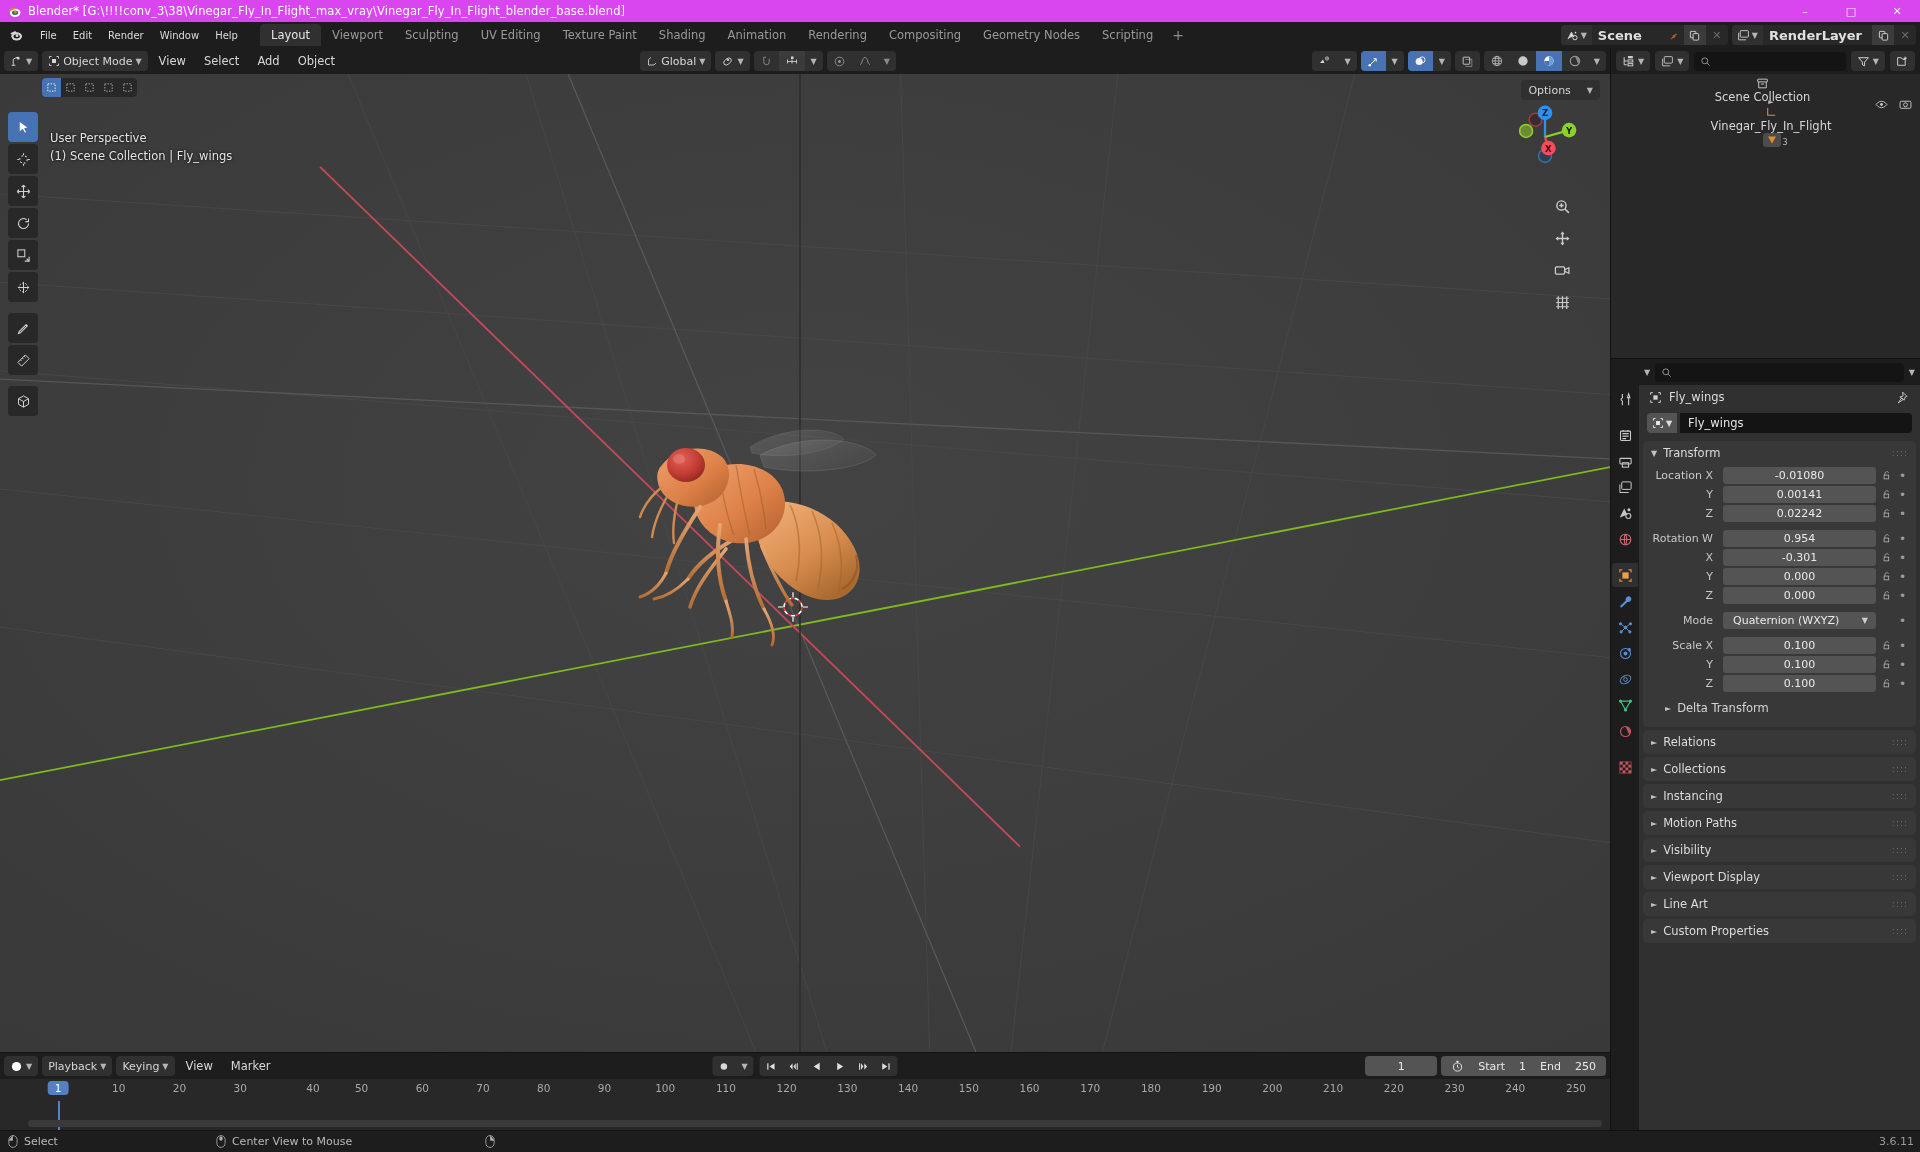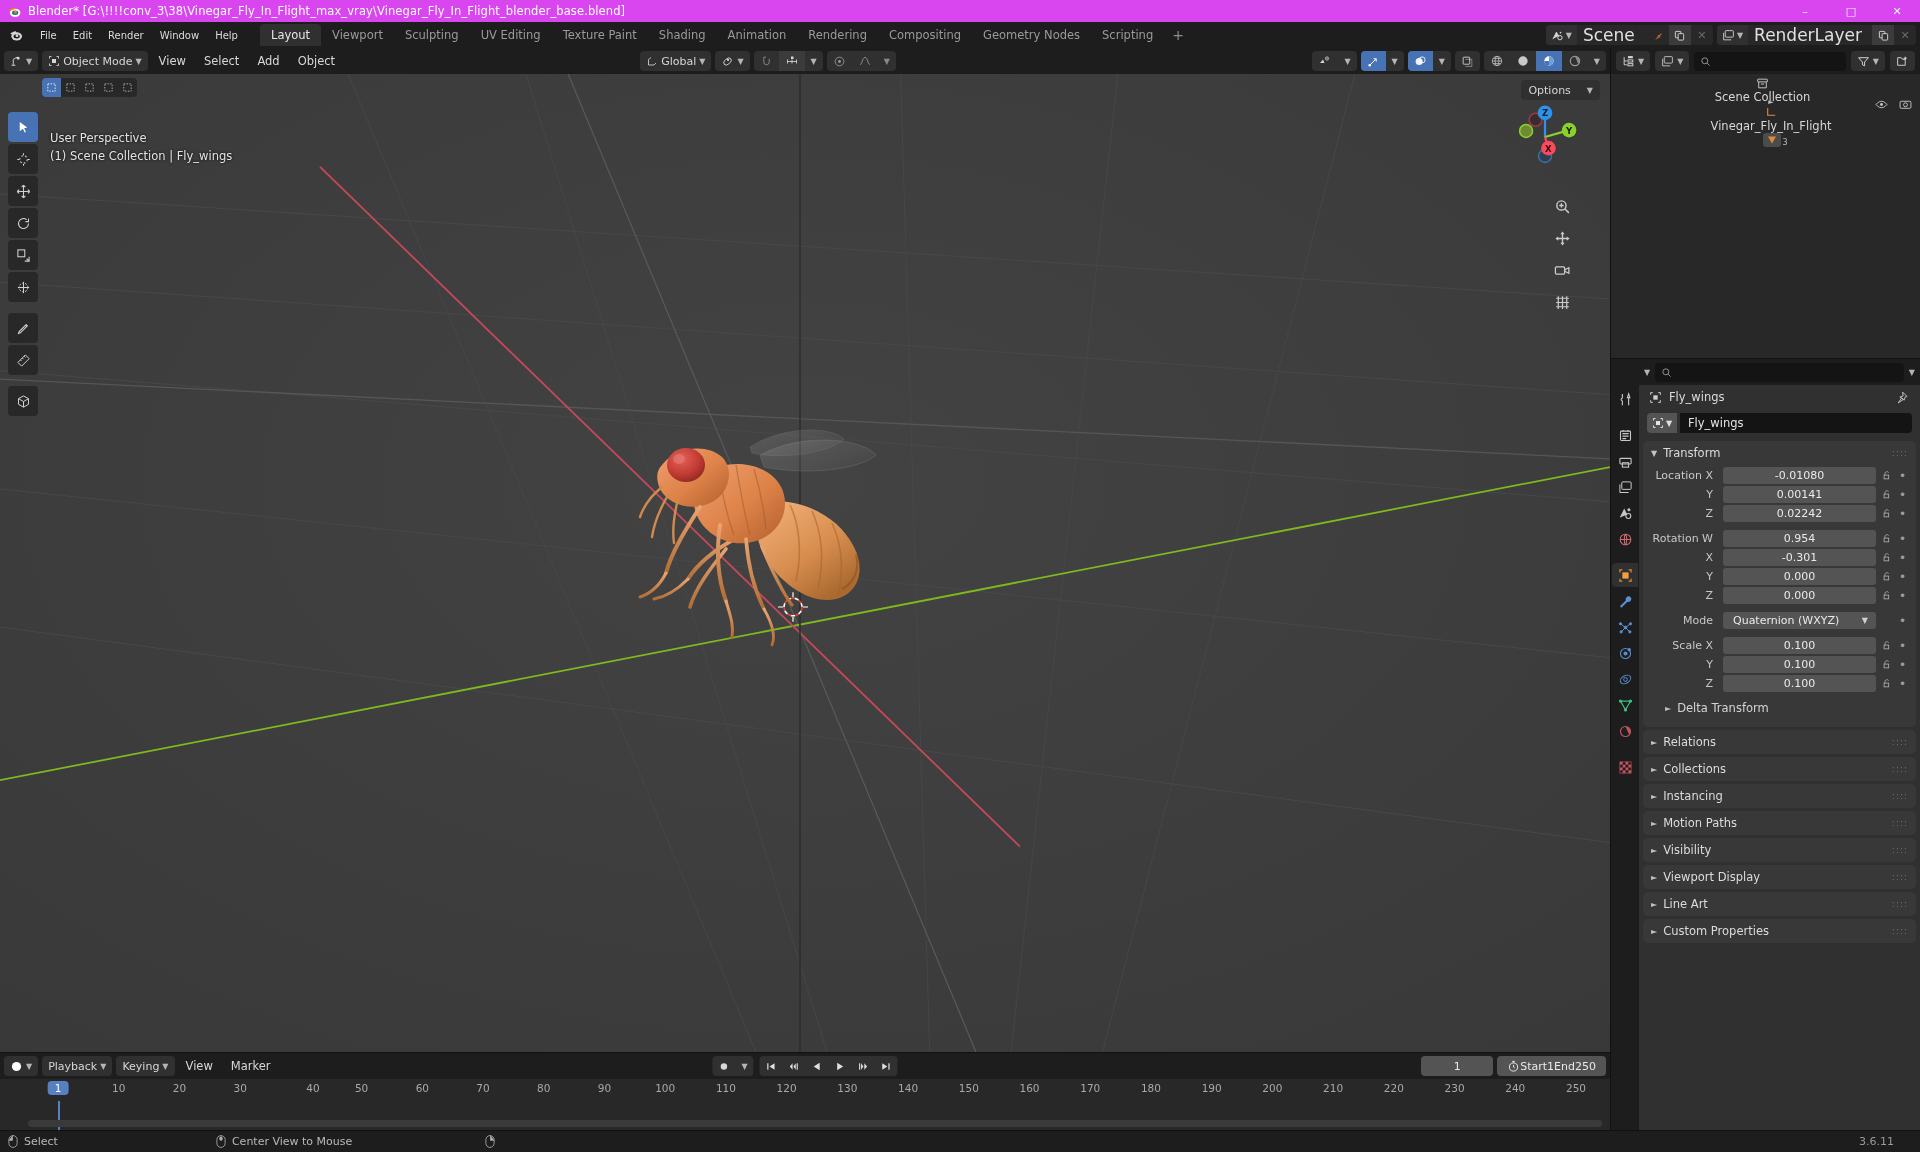--- a/index.html
+++ b/index.html
@@ -37,21 +37,21 @@
   .ws-tab {
     font-size: 11.5px; color: #9a9a9a; padding: 4px 11px; border-radius: 4px 4px 0 0;
     white-space: nowrap; height: 22px; display: flex; align-items: center;
   }
   .ws-tab.active { background: #303030; color: #e6e6e6; }
   .ws-tab.plus { color: #8d8d8d; font-size: 14px; padding: 2px 8px; }
 
   .topbar-right { position: absolute; right: 4px; top: 2px; display: flex; align-items: center; gap: 4px; height: 22px;}
   .id-block { display:flex; align-items:center; height:20px; background:#282828; border-radius:4px; overflow:hidden;}
   .id-iconbtn { display:flex; align-items:center; gap:2px; padding:0 5px; height:20px; background:#303030; }
-  .id-name { font-size:17px; color:#e0e0e0; padding:0 10px 0 6px; min-width:70px; }
+  .id-name { font-size:13px; color:#e0e0e0; padding:0 10px 0 6px; min-width:70px;font-weight:bold; }
   .id-sq { width:22px; height:20px; display:flex; align-items:center; justify-content:center; background:#3b3b3b;}
   .id-sq.dim { background:#282828; color:#6a6a6a;}
 
   
   .main { flex: 1 1 auto; display: flex; min-height: 0; }
   .left-col { flex: 1 1 auto; display: flex; flex-direction: column; min-width:0; }
   .right-col { flex: 0 0 290px; display: flex; flex-direction: column; background:#1d1d1d; }
 
   
   .viewport-wrap { flex: 1 1 auto; position: relative; background: #3c3c3c; min-height: 0; overflow: hidden; }
@@ -102,21 +102,21 @@
 
   
   .timeline { flex: 0 0 78px; background: #232323; display: flex; flex-direction: column; border-top:1px solid #111; }
   .tl-header { height: 26px; background: #1d1d1d; display: flex; align-items: center; gap: 4px; padding: 0 4px; position: relative;}
   .tl-mid { position:absolute; left:50%; transform:translateX(-50%); display:flex; align-items:center; gap:6px;}
   .tl-transport { display: flex; background: #303030; border-radius: 4px; overflow: hidden; height:20px;}
   .tl-transport > div { width: 23px; height: 20px; display: flex; align-items: center; justify-content: center; }
   .tl-right { position: absolute; right: 4px; display: flex; align-items: center; gap: 4px; }
   .num-field { height: 20px; background: #545454; border-radius: 4px; display: flex; align-items: center;
     justify-content: center; font-size: 11px; color: #e8e8e8; min-width: 72px; padding: 0 8px;}
-  .range-field { height: 20px; background: #545454; border-radius: 4px; display: flex; align-items: center; gap:0;
+  .range-field { height: 20px; background: #545454; border-radius: 4px; display: flex; align-items: center; gap:14px;
      font-size: 11px; color: #e8e8e8; padding: 0 10px;}
   .tl-ruler { height: 22px; position: relative; background: #282828; }
   .tl-tick { position: absolute; top: 3px; font-size: 10.5px; color: #a9a9a9; transform: translateX(-50%); }
   .tl-body { flex:1 1 auto; position: relative; background: #282828; }
   .playhead { position: absolute; top: 0; width: 2px; background: #5680c2; height: 100%; }
   .tl-scroll { position:absolute; left:28px; right:8px; bottom:3px; height:7px; background:#3a3a3a; border-radius:4px;}
 
   
   .outliner { flex: 0 0 310px; background: #1d1d1d; display: flex; flex-direction: column; border-left:1px solid #111;}
   .ol-header { height: 26px; display: flex; align-items: center; gap: 5px; padding: 0 5px; background:#1d1d1d; position:relative;}
@@ -154,21 +154,21 @@
   .lock-ico { width: 13px; display:flex; align-items:center; justify-content:center; }
   .dot-ico { width: 11px; display:flex; align-items:center; justify-content:center; color:#9a9a9a; font-size:13px;}
   .rowgap { height: 6px; }
   .subpanel { margin: 5px 0 0 10px; }
   .sub-head { height: 22px; display:flex; align-items:center; gap:6px; font-size:11.5px; color:#d4d4d4; padding-left:4px;}
   .tri { font-size: 8px; color: #c2c2c2; display:inline-block; }
 
   
   .statusbar { flex: 0 0 22px; background: #1d1d1d; display: flex; align-items: center; gap: 0; padding: 0 8px; position: relative; border-top:1px solid #111;}
   .sb-item { display: flex; align-items: center; gap: 6px; font-size: 11px; color: #b9b9b9; margin-right: 28px; }
-  .sb-right { position: absolute; right: 26px; font-size: 11px; color: #9a9a9a; display:flex; align-items:center; gap:14px;}
+  .sb-right { position: absolute; right: 6px; font-size: 11px; color: #9a9a9a; display:flex; align-items:center; gap:14px;}
   svg { display: block; }
 </style>
 </head>
 <body>
 
 <div class="app">
 
   <div class="titlebar">
     <span class="tb-icon">
       <svg width="15" height="15" viewBox="0 0 24 24">

